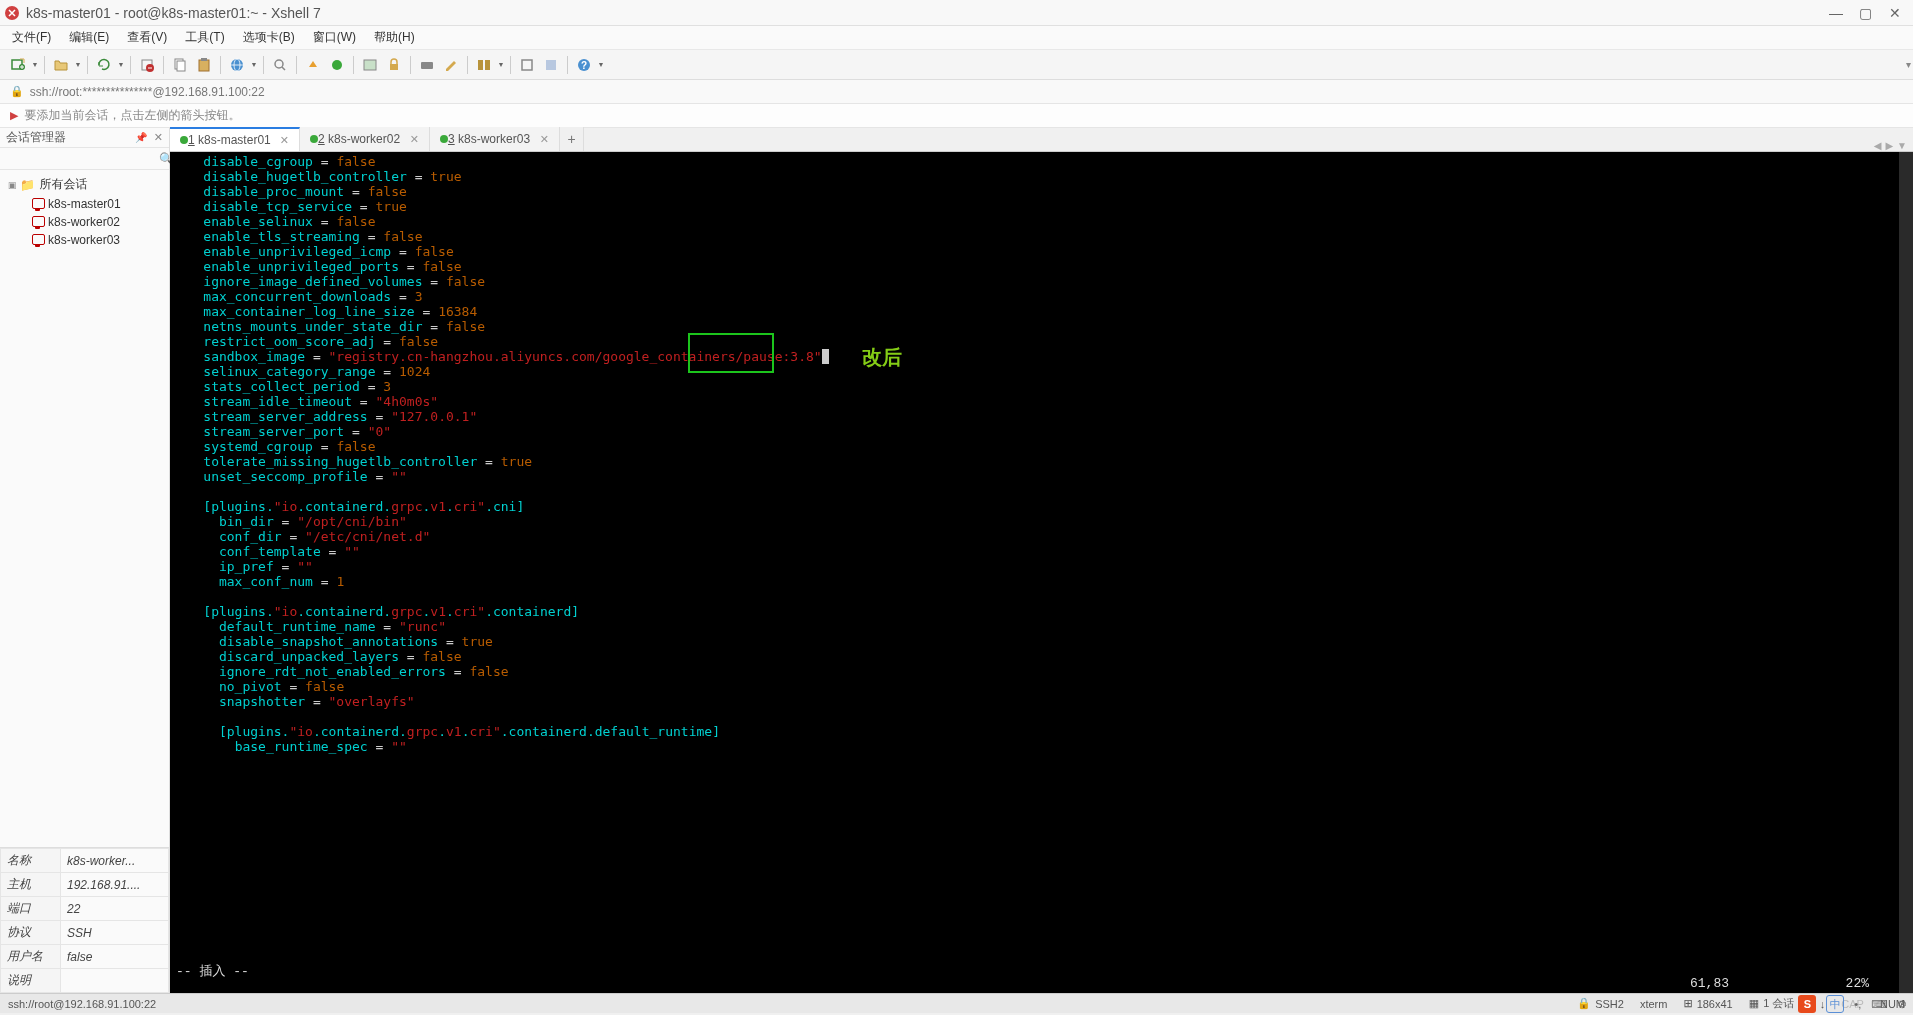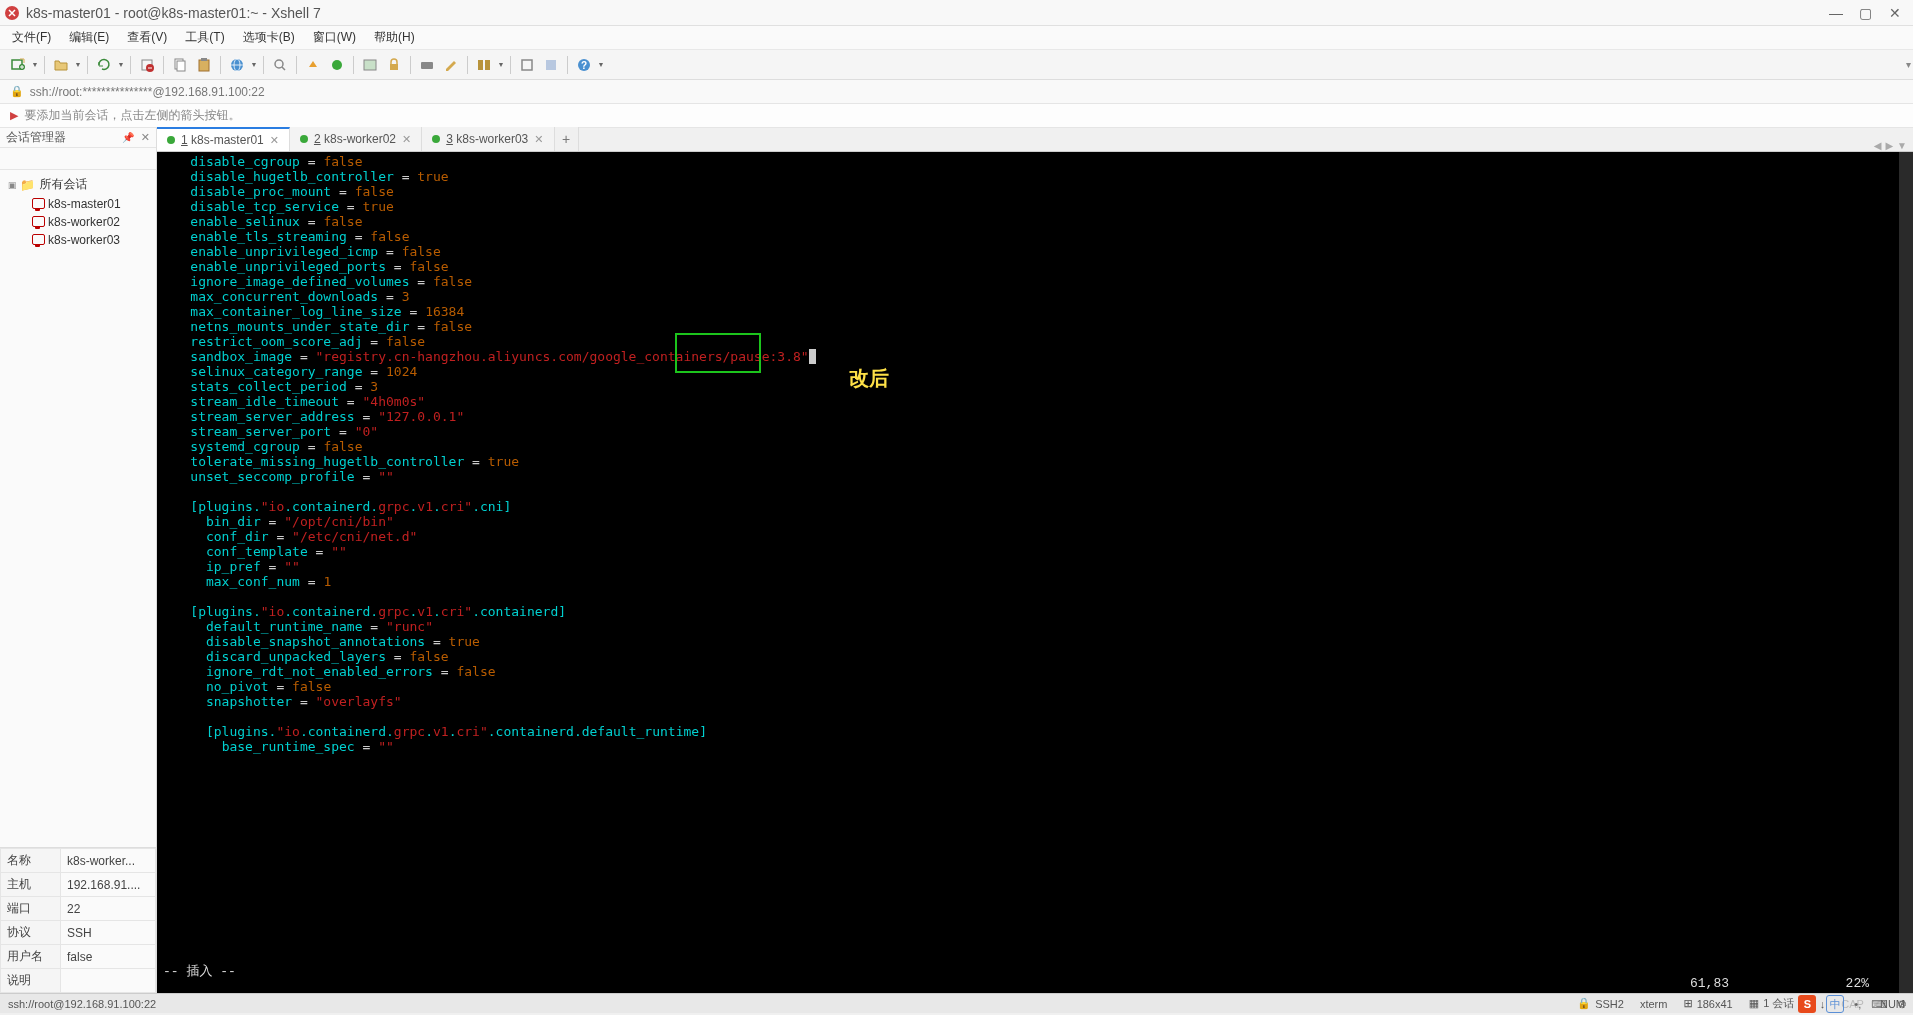--- a/index.html
+++ b/index.html
@@ -28,44 +28,44 @@
 .addressbar .lock { color:#d4a94e; font-size:11px; }
 
 
 .hintbar { height:24px; background:#fdfdfd; display:flex; align-items:center; padding:0 10px; gap:6px; border-bottom:1px solid #e5e5e5; color:#888; }
 .hintbar .flag { color:#d04040; font-size:11px; }
 
 
 .main { display:flex; height:calc(1015px - 26px - 24px - 30px - 24px - 24px - 22px); }
 
 
-.sidebar { width:157px; background:#fafafa; border-right:1px solid #ddd; display:flex; flex-direction:column; }
+.sidebar { width:170px; background:#fafafa; border-right:1px solid #ddd; display:flex; flex-direction:column; }
 .sidebar-head { height:20px; display:flex; align-items:center; padding:0 6px; border-bottom:1px solid #e5e5e5; font-size:12px; color:#555; }
 .sidebar-head .pin { margin-left:auto; font-size:10px; cursor:pointer; color:#888; margin-right:6px; }
 .sidebar-head .x { font-size:11px; cursor:pointer; color:#888; }
 .sidebar-search { height:22px; border-bottom:1px solid #e5e5e5; display:flex; align-items:center; padding:0 4px; }
 .sidebar-search input { flex:1; border:none; outline:none; background:transparent; font-size:12px; }
 .sidebar-search .mag { color:#bfa050; font-size:12px; cursor:pointer; }
 .tree { flex:1; padding:4px 0; overflow:auto; }
 .tree-node { display:flex; align-items:center; padding:2px 8px; cursor:pointer; gap:4px; }
 .tree-node.child { padding-left:32px; }
 .tree .folder-icon { color:#d4a94e; font-size:12px; }
 .tree .host-icon { width:12px; height:12px; display:inline-block; position:relative; }
 .tree .host-icon::before { content:""; position:absolute; width:11px; height:9px; border:1px solid #b00; border-radius:2px; top:0; left:0; }
 .tree .host-icon::after { content:""; position:absolute; width:5px; height:3px; background:#b00; bottom:-1px; left:3px; border-radius:1px; }
 
-.props { border-top:1px solid #ddd; }
+.props { border-top:1px solid #ddd;font-style:italic; }
 .props table { width:100%; border-collapse:collapse; }
 .props td { border:1px solid #e5e5e5; padding:3px 6px; font-size:12px; color:#444; }
 .props td:first-child { width:60px; background:#f5f5f5; }
 
 
 .content { flex:1; display:flex; flex-direction:column; background:#2a2a2a; }
 .tabs { height:24px; background:#f0f0f0; display:flex; align-items:flex-end; border-bottom:1px solid #ccc; }
-.tab { height:24px; padding:0 10px; display:flex; align-items:center; gap:6px; background:#f3f3f3; border-right:1px solid #ddd; cursor:pointer; font-size:12px; color:#555; position:relative; min-width:130px; }
+.tab { height:24px; padding:0 10px; display:flex; align-items:center; background:#f3f3f3; border-right:1px solid #ddd; cursor:pointer; font-size:12px; color:#555; position:relative; min-width:130px; }
 .tab.active { background:#fff; border-top:2px solid #2a7de1; }
 .tab .dot { width:8px; height:8px; border-radius:50%; background:#3aa83a; }
 .tab .tab-num { text-decoration:underline; }
 .tab .close { margin-left:auto; font-size:11px; color:#999; }
 .tab.add { min-width:24px; width:24px; justify-content:center; background:#f0f0f0; font-size:14px; color:#777; }
 .tab-nav { margin-left:auto; display:flex; gap:4px; padding:0 6px; color:#aaa; font-size:10px; }
 
 
 .terminal { flex:1; background:#000; font-family:Consolas,"Courier New",monospace; font-size:13px; line-height:15px; padding:2px 2px 2px 2px; position:relative; overflow:hidden; border-right:14px solid #2a2a2a; }
 .terminal .scrollthumb { position:absolute; right:-12px; top:5%; width:10px; height:90px; background:#666; border-radius:2px; }
@@ -75,21 +75,21 @@
 .tb { color:#b85c00; }  
 .ts { color:#c02020; }
 .vim { color:#ddd; }
 .vimpos { position:absolute; bottom:2px; right:170px; color:#ddd;margin-top:36px; }
 .vimpct { position:absolute; bottom:2px; right:30px; color:#ddd; }
 
 
 .hl-box { position:absolute; border:2px solid #1cc41c; pointer-events:none; }
 
 
-.annot { position:absolute; color:#fde047; font-family:"Microsoft YaHei",sans-serif; font-size:20px; font-weight:bold;margin-top:21px; }
+.annot { position:absolute; color:#84cc16; font-family:"Microsoft YaHei",sans-serif; font-size:20px; font-weight:bold; }
 
 
 .connbar { height:20px; background:#e8e8e8; display:flex; align-items:center; padding:0 8px; gap:16px; font-size:11px; color:#555; border-top:1px solid #ccc; }
 .connbar .left { flex:1; }
 .connbar .cell { display:flex; align-items:center; gap:4px; }
 
 
 .os-tray { position:absolute; right:6px; bottom:0px; height:22px; display:flex; align-items:center; gap:10px; font-size:11px; color:#666; }
 .os-tray .badge { width:18px; height:18px; display:flex; align-items:center; justify-content:center; border-radius:3px; font-size:11px; }
 .os-tray .sogou { background:#e84a1c; color:#fff; font-weight:bold; }

